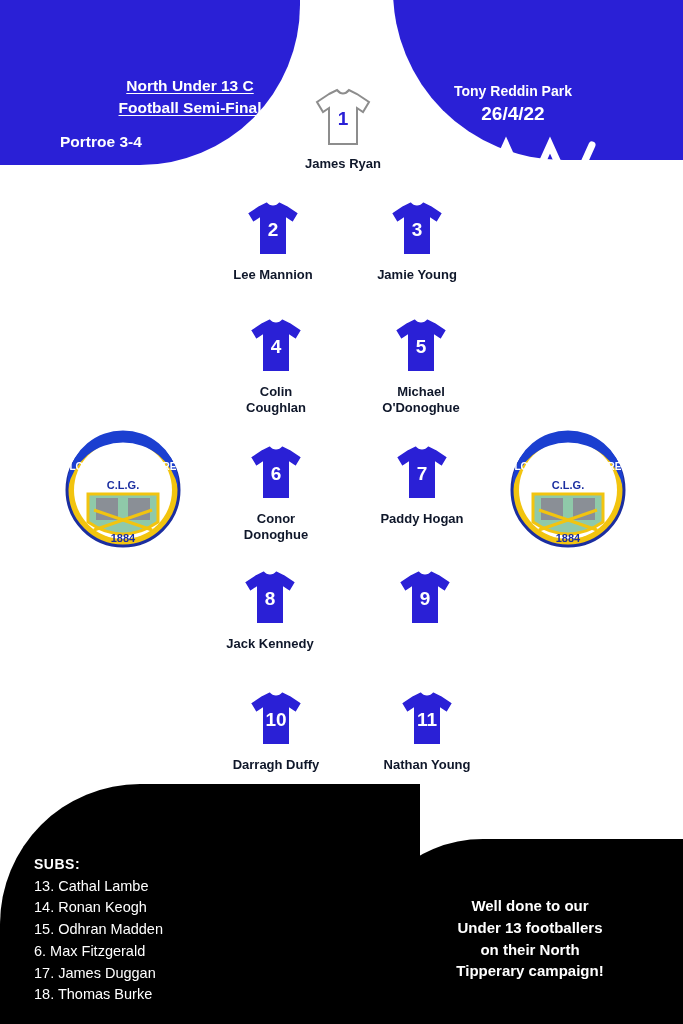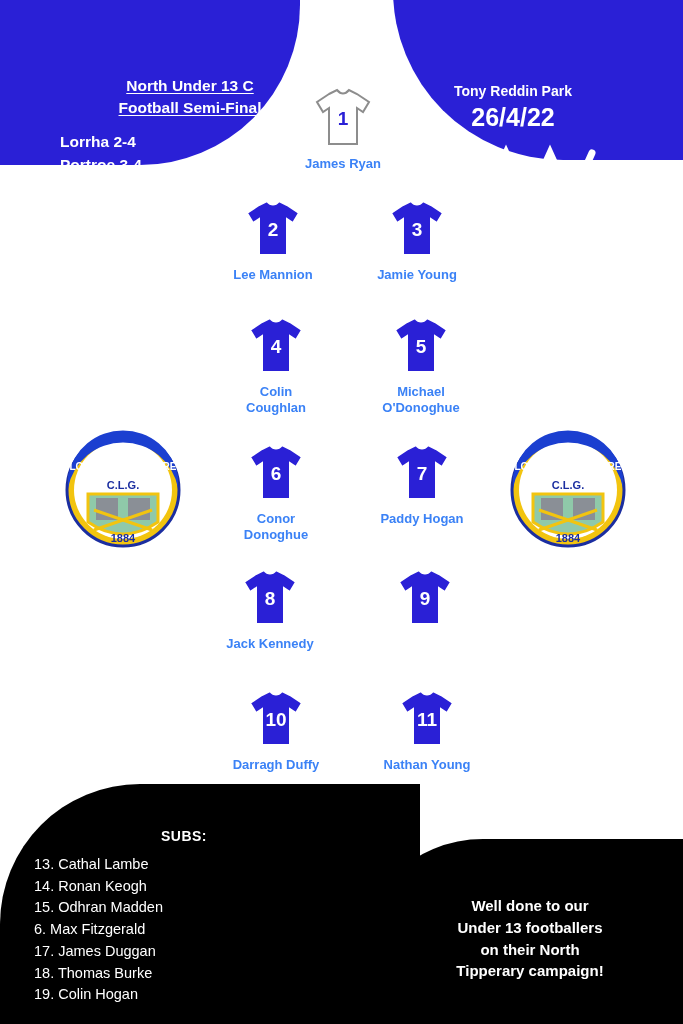--- a/index.html
+++ b/index.html
@@ -40,57 +40,57 @@
     position: absolute; right: -40px; top: -70px;
     width: 330px; height: 230px;
     background: #2a20d6;
     border-radius: 0 0 0 170px;
   }
   .hdr-right-inner {
     position: absolute; right: 45px; top: 82px;
     width: 250px; text-align: center; color: #ffffff;
   }
   .hdr-venue { font-size: 14px; font-weight: bold; line-height: 1.35; }
-  .hdr-date  { font-size: 25px; font-weight: bold; line-height: 1.35; }
+  .hdr-date  { font-size: 19px; font-weight: bold; line-height: 1.35; }
   .gaa-logo { margin-top: 6px; display: flex; justify-content: center; }
 
   
   .pitch { position: absolute; left: 0; top: 150px; width: 683px; height: 650px; }
   .player { position: absolute; width: 140px; text-align: center; }
   .jersey { position: relative; width: 72px; height: 72px; margin: 0 auto; }
   .jersey svg { display: block; }
   .num {
     position: absolute; left: 0; right: 0; top: 26px;
     text-align: center;
     font-size: 19px; font-weight: bold; color: #ffffff;
     font-family: "Liberation Sans", sans-serif;
   }
   .num.dark { color: #2a20d6; }
   .pname {
     margin-top: 2px;
-    font-size: 13px; font-weight: bold; color: #3b82f6; line-height: 1.2;
+    font-size: 13px; font-weight: bold; color: #0f172a; line-height: 1.2;
   }
 
   
   .crest { position: absolute; width: 150px; height: 150px; }
   .crest.left  { left: 48px;  top: 418px; }
   .crest.right { right: 40px; top: 418px; }
 
   
   .foot-left {
     position: absolute; left: 0; bottom: 0;
     width: 420px; height: 240px;
     background: #000000;
     border-radius: 140px 0 0 0;
   }
   .subs-wrap {
     position: absolute; left: 34px; bottom: 18px;
     color: #ffffff; width: 300px;
   }
-  .subs-title { font-size: 14px; font-weight: bold; letter-spacing: .5px; margin-bottom: 10px; text-align: center; }
+  .subs-title { font-size: 14px; font-weight: bold; letter-spacing: .5px; margin-bottom: 4px; }
   .subs-list { list-style: none; }
   .subs-list li { font-size: 14.5px; line-height: 1.5; }
 
   .foot-right {
     position: absolute; right: 0; bottom: 0;
     width: 330px; height: 185px;
     background: #000000;
     border-radius: 130px 0 0 0;
   }
   .foot-msg {
@@ -105,21 +105,20 @@
 
 <div class="page">
 
   <div class="hdr-left"></div>
   <div class="hdr-left-inner">
     <div class="hdr-title">
       <div>North Under 13 C</div>
       <div>Football Semi-Final</div>
     </div>
     <div class="hdr-scores">
-      <div>Lorrha 2-4</div>
       <div>Portroe 3-4</div>
     </div>
   </div>
 
   <div class="hdr-right"></div>
   <div class="hdr-right-inner">
     <div class="hdr-venue">Tony Reddin Park</div>
     <div class="hdr-date">26/4/22</div>
     <div class="gaa-logo">
       <svg width="170" height="62" viewBox="0 0 170 62">
@@ -288,21 +287,20 @@
 
   <div class="subs-wrap">
     <div class="subs-title">SUBS:</div>
     <ul class="subs-list">
       <li>13. Cathal Lambe</li>
       <li>14. Ronan Keogh</li>
       <li>15. Odhran Madden</li>
       <li>6. Max Fitzgerald</li>
       <li>17. James Duggan</li>
       <li>18. Thomas Burke</li>
-      <li>19. Colin Hogan</li>
     </ul>
   </div>
 
   <div class="foot-msg" style="white-space:pre-line">Well done to our
 Under 13 footballers
 on their North
 Tipperary campaign!</div>
 
 </div>
 

